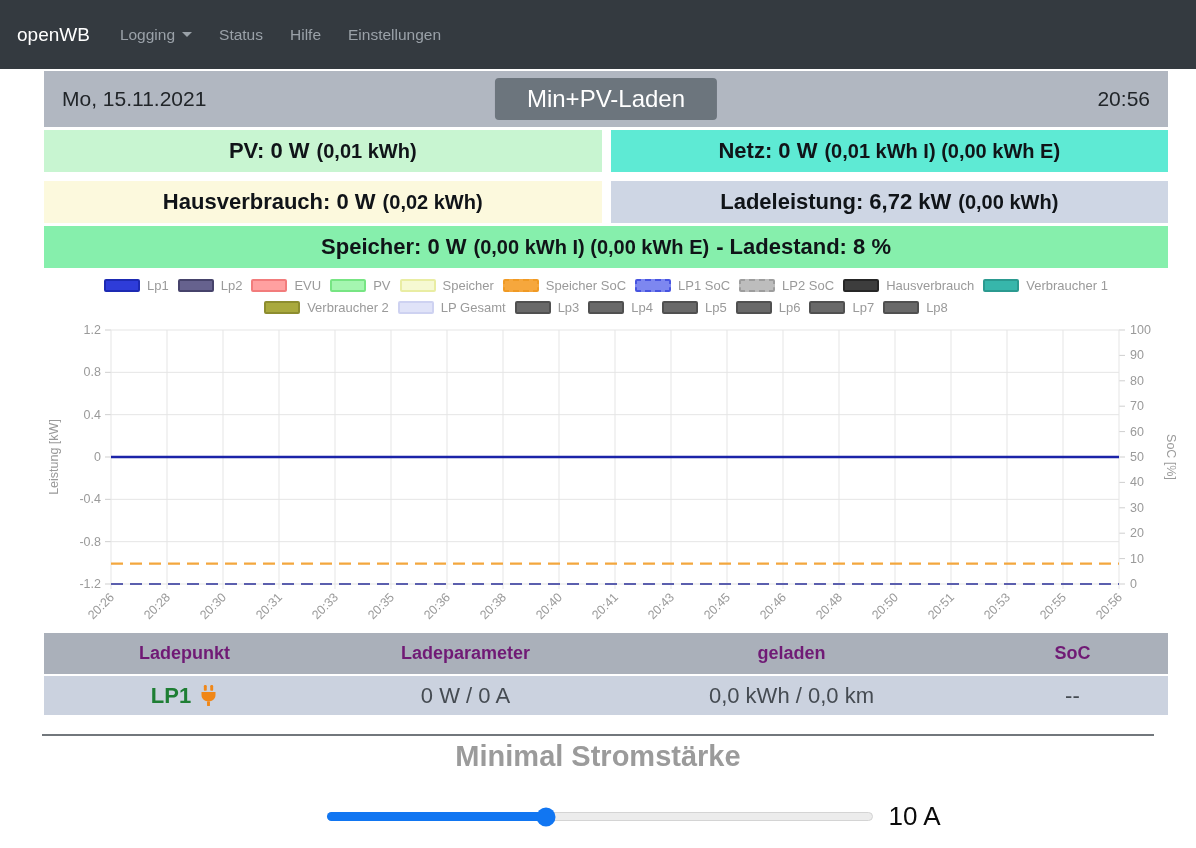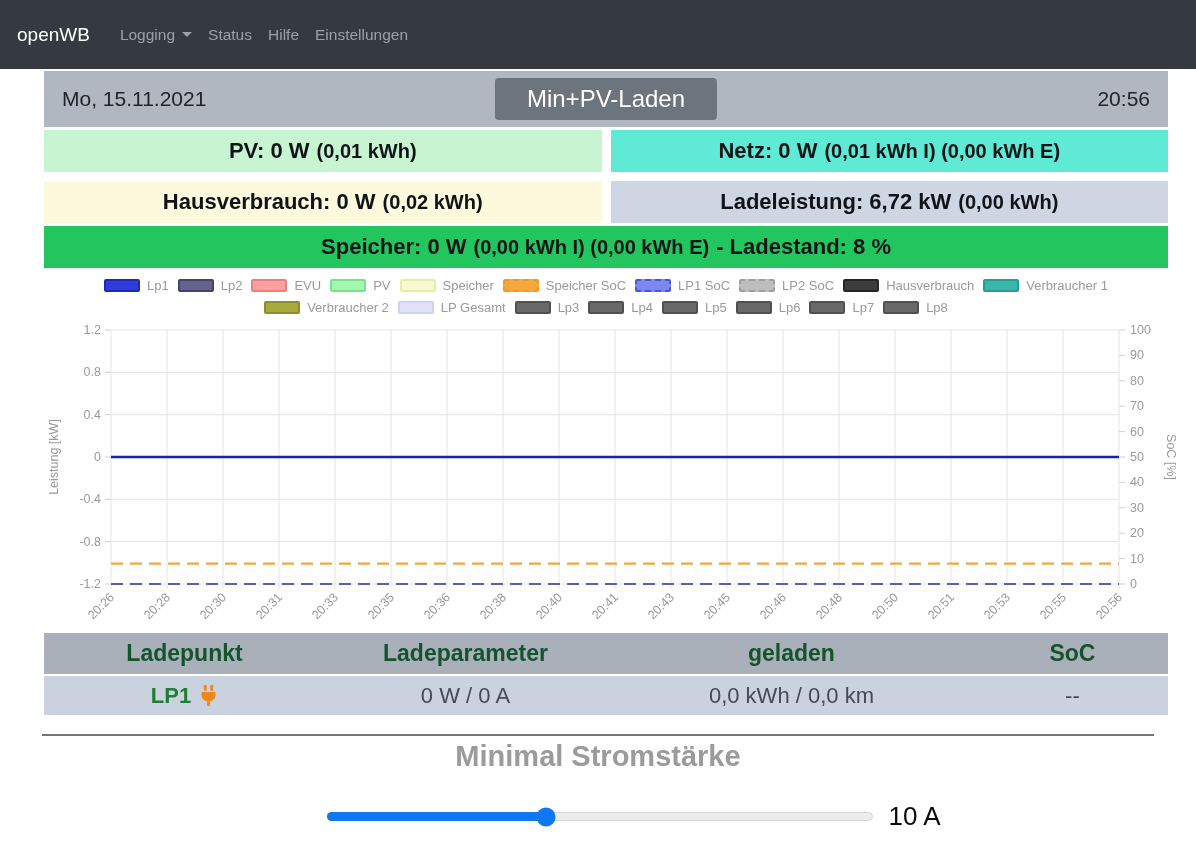--- a/index.html
+++ b/index.html
@@ -11,21 +11,21 @@
     overflow: hidden;
     position: relative;
   }
   
   .navbar {
     height: 69px; background: #343a40;
     display: flex; align-items: center;
     padding: 0 17px;
   }
   .navbar .brand { color: #ffffff; font-size: 19px; margin-right: 30px; cursor: pointer; }
-  .navbar .nav-items { display: flex; gap: 16px; }
+  .navbar .nav-items { display: flex; gap: 27px; }
   .navbar .nav-item { color: #9aa1a8; font-size: 15.5px; cursor: pointer; display: flex; align-items: center; gap: 7px; }
   .caret {
     width: 0; height: 0; display: inline-block;
     border-left: 5px solid transparent; border-right: 5px solid transparent;
     border-top: 5px solid #9aa1a8;
   }
   
   .content { margin: 2px 28px 0 44px; }
   
   .statusbar {
@@ -57,21 +57,21 @@
   .legend-label { font-size: 13px; color: #9a9a9a; }
   .chart-svg { display: block; }
   
   .lp-table { margin-top: 5px; }
   .lp-row { display: flex; }
   .lp-row.head { background: #aab0ba; height: 41px; margin-bottom: 2px; }
   .lp-row.body { background: #cbd2df; height: 39px; }
   .lp-cell { display: flex; align-items: center; justify-content: center; }
   .lp-cell.c0 { width: 25%; } .lp-cell.c1 { width: 25%; }
   .lp-cell.c2 { width: 33%; } .lp-cell.c3 { width: 17%; }
-  .lp-row.head .lp-cell { font-size: 23px; font-weight: bold; color: #14532d; }
+  .lp-row.head .lp-cell { font-size: 18px; font-weight: bold; color: #701a75; }
   .lp-row.body .lp-cell { font-size: 22px; color: #454b52; }
   .lp-name { color: #1e7e34; font-weight: bold; margin-right: 8px; }
   
   .divider { border: none; border-top: 2px solid #72777c; margin: 19px 42px 0 42px; }
   .slider-title { text-align: center; font-size: 29px; font-weight: bold; color: #9b9b9b; margin-top: 4px; }
   .slider-row { display: flex; align-items: center; justify-content: center; margin-top: 28px; padding-left: 72px; }
   .slider-track {
     position: relative; width: 546px; height: 9px; border-radius: 5px;
     background: #ececec; border: 1px solid #d4d4d4; cursor: pointer;
   }
@@ -122,21 +122,21 @@
     </div>
     <div class="tile" style="background: rgb(252, 249, 221);">
       <span class="t-main">Hausverbrauch: 0 W</span>
       <span class="t-sub">(0,02 kWh)</span>
     </div>
     <div class="tile" style="background: rgb(206, 214, 228);">
       <span class="t-main">Ladeleistung: 6,72 kW</span>
       <span class="t-sub">(0,00 kWh)</span>
     </div>
   </div>
-  <div class="tile-wide tile" style="background: #22c55e;">
+  <div class="tile-wide tile" style="background: #86efac;">
     <span class="t-main">Speicher: 0 W</span>
     <span class="t-sub">(0,00 kWh I) (0,00 kWh E)</span>
     <span class="t-main2">- Ladestand: 8 %</span>
   </div>
 
   <div class="chart-section">
     <div id="legend">
         <div class="legend-row">
           <span class="legend-item">
             <span class="legend-box" style="background: rgb(46, 60, 217); border: 2px solid rgb(29, 42, 179);"></span>

